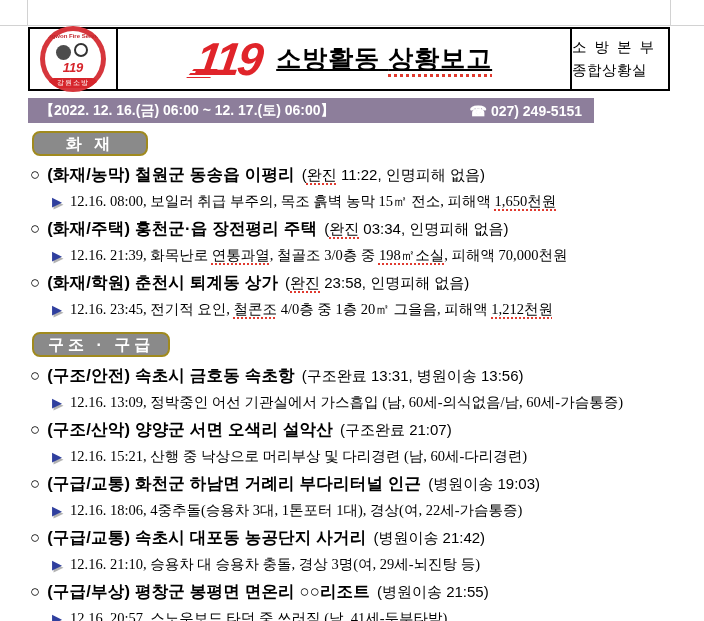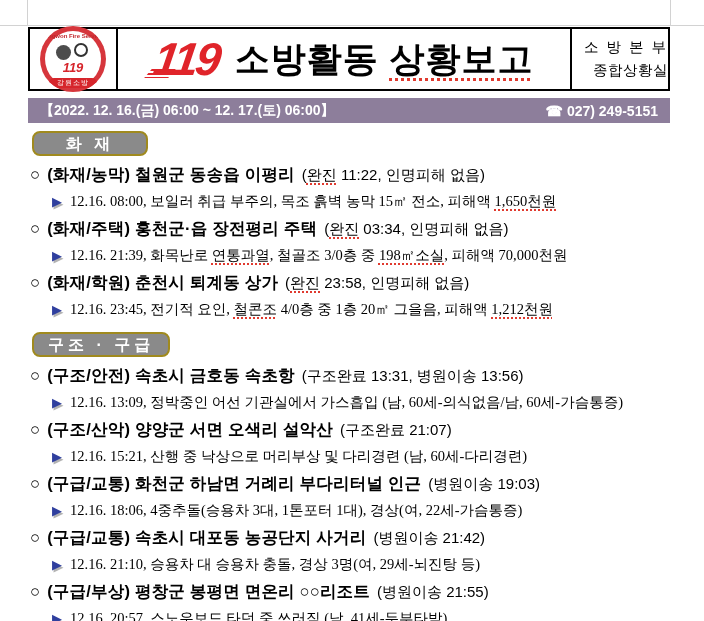--- a/index.html
+++ b/index.html
@@ -10,21 +10,21 @@
   .guide-h{position:absolute;left:0;top:25px;width:704px;height:1px;background:#d2d2d2;}
   .guide-v{position:absolute;top:0;width:1px;height:25px;background:#d2d2d2;}
   .guide-v.left{left:27px;} .guide-v.right{left:670px;}
 
   
   .hdr{position:absolute;left:28px;top:27px;width:642px;height:64px;box-sizing:border-box;
        border:2px solid #000;display:flex;align-items:stretch;background:#fff;}
   .hdr-logo-cell{width:86px;border-right:2px solid #000;display:flex;align-items:center;justify-content:center;}
   .hdr-title-cell{flex:1;display:flex;align-items:center;justify-content:center;gap:8px;}
   .hdr-office-cell{width:96px;border-left:2px solid #000;display:flex;flex-direction:column;
-       align-items:flex-end;justify-content:center;font-size:14.5px;line-height:23px;}
+       align-items:flex-start;justify-content:center;font-size:14.5px;line-height:23px;}
   .office-l1{letter-spacing:2px;}
   .office-l2{letter-spacing:0.5px;}
 
   
   .emblem{position:relative;width:66px;height:66px;border-radius:50%;background:#d6363c;overflow:hidden;}
   .emblem-core{position:absolute;left:5px;top:5px;right:5px;bottom:5px;border-radius:50%;background:#fff;}
   .emblem-arc{position:absolute;left:0;top:7px;width:100%;text-align:center;font-size:6px;
       color:#c2272d;font-weight:bold;white-space:nowrap;overflow:hidden;}
   .mascot1{position:absolute;left:16px;top:19px;width:15px;height:15px;border-radius:50%;background:#4c4c4c;}
   .mascot2{position:absolute;left:34px;top:17px;width:14px;height:14px;border-radius:50%;background:#fff;border:2px solid #333;box-sizing:border-box;}
@@ -32,25 +32,25 @@
       font-weight:bold;font-style:italic;font-size:13px;}
   .emblem-banner{position:absolute;left:9px;right:9px;bottom:4px;background:#d6252b;border-radius:5px;
       color:#fff;font-size:7px;text-align:center;line-height:10px;letter-spacing:1px;}
 
   
   .brand119{position:relative;display:inline-block;font-size:46px;font-weight:bold;font-style:italic;
       color:#e0242a;letter-spacing:-3px;transform:skewX(-8deg);margin-right:8px;line-height:1;}
   .brand119::after{content:"";position:absolute;left:-4px;bottom:4px;width:24px;height:9px;
       background:repeating-linear-gradient(to bottom,#e0242a 0 2px,transparent 2px 4px);
       transform:skewX(-35deg);}
-  .title-text{font-size:35px;font-weight:bold;letter-spacing:1px;white-space:nowrap;line-height:1.1;}
+  .title-text{font-size:25px;font-weight:bold;letter-spacing:1px;white-space:nowrap;line-height:1.1;text-decoration:underline;}
   .title-marked{text-decoration:underline dotted #e03a2f 3px;text-underline-offset:7px;}
 
   
-  .infobar{position:absolute;left:28px;top:98px;width:642px;height:25px;box-sizing:border-box;
+  .infobar{position:absolute;left:28px;top:98px;width:566px;height:25px;box-sizing:border-box;
       background:#8d7e9b;color:#fff;display:flex;justify-content:space-between;align-items:center;
       padding:0 12px;font-size:14px;font-weight:bold;white-space:nowrap;}
 
   
   .content{position:absolute;left:30px;top:127px;width:672px;}
   .badge{display:inline-block;min-width:84px;padding:0 14px;text-align:center;background:#8a8a8a;
       border:2px solid #a08a1e;border-radius:8px;color:#fff;font-weight:bold;font-size:16px;
       line-height:21px;letter-spacing:4px;margin:4px 0 5px 2px;}
   .section + .section .badge{margin-top:9px;}
   .item-head{font-size:16.5px;font-weight:bold;line-height:26px;white-space:nowrap;letter-spacing:0.2px;}

